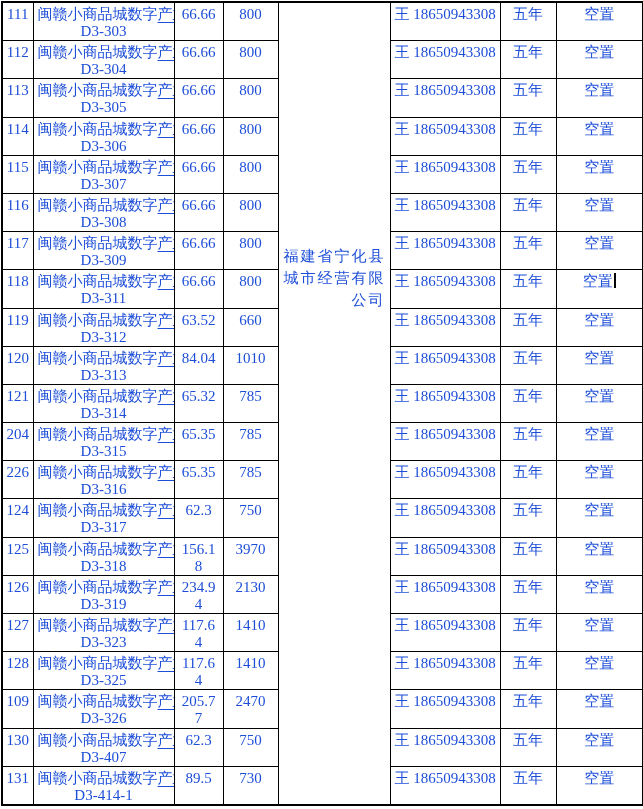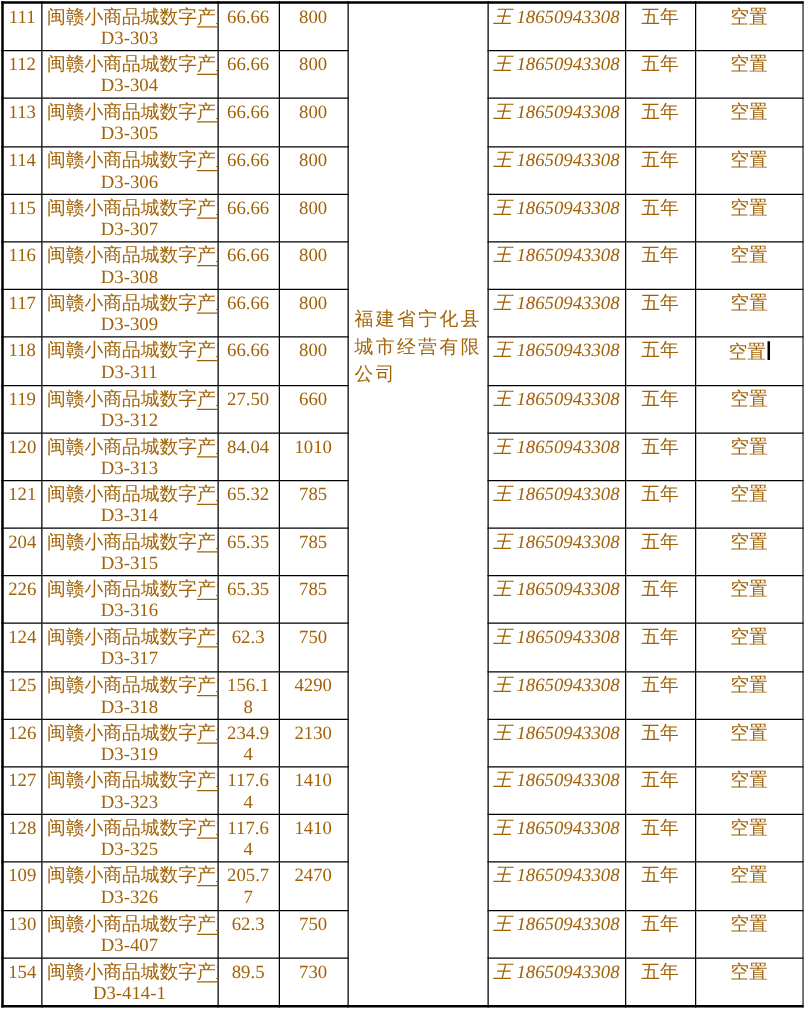--- a/index.html
+++ b/index.html
@@ -5,21 +5,21 @@
   html, body {
     margin: 0;
     padding: 0;
     background: #ffffff;
   }
   .page {
     position: relative;
     width: 643px;
     height: 809px;
     background: #ffffff;
-    color: #a16207;
+    color: #1d4ed8;
     font-family: "Liberation Serif", "DejaVu Serif", serif;
     overflow: hidden;
   }
   table.doc-table {
     position: absolute;
     left: 1px;
     top: 1px;
     width: 641px;
     height: 805px;
     border-collapse: collapse;
@@ -37,32 +37,31 @@
     word-break: keep-all;
   }
   td.cell-name {
     padding: 3px 4px 0 4px;
   }
   td.cell-area {
     padding: 3px 5px 0 5px;
     word-break: break-all;
   }
   td.cell-company {
-    text-align: left;
+    text-align: right;
     vertical-align: top;
     padding: 242px 4px 0 5px;
     letter-spacing: 2px;
     line-height: 22px;
     word-break: break-all;
   }
   td.cell-contact {
     white-space: nowrap;
     padding-left: 1px;
     padding-right: 1px;
-    font-style: italic;
   }
   .u-mark {
     text-decoration: underline;
     text-underline-offset: 3px;
     text-decoration-thickness: 1px;
   }
   .caret {
     display: inline-block;
     width: 0;
     height: 15px;
@@ -156,21 +155,21 @@
           <td class="cell-name"><span>闽赣小商品城数字<span class="u-mark">产业</span>园 D3-311</span></td>
           <td class="cell-area"><span>66.66</span></td>
           <td class="cell-price"><span>800</span></td>
           <td class="cell-contact"><span>王 18650943308</span></td>
           <td class="cell-term"><span>五年</span></td>
           <td class="cell-status"><span>空置</span><span class="caret"></span></td>
         </tr>
         <tr>
           <td class="cell-num"><span>119</span></td>
           <td class="cell-name"><span>闽赣小商品城数字<span class="u-mark">产业</span>园 D3-312</span></td>
-          <td class="cell-area"><span>27.50</span></td>
+          <td class="cell-area"><span>63.52</span></td>
           <td class="cell-price"><span>660</span></td>
           <td class="cell-contact"><span>王 18650943308</span></td>
           <td class="cell-term"><span>五年</span></td>
           <td class="cell-status"><span>空置</span></td>
         </tr>
         <tr>
           <td class="cell-num"><span>120</span></td>
           <td class="cell-name"><span>闽赣小商品城数字<span class="u-mark">产业</span>园 D3-313</span></td>
           <td class="cell-area"><span>84.04</span></td>
           <td class="cell-price"><span>1010</span></td>
@@ -211,21 +210,21 @@
           <td class="cell-area"><span>62.3</span></td>
           <td class="cell-price"><span>750</span></td>
           <td class="cell-contact"><span>王 18650943308</span></td>
           <td class="cell-term"><span>五年</span></td>
           <td class="cell-status"><span>空置</span></td>
         </tr>
         <tr>
           <td class="cell-num"><span>125</span></td>
           <td class="cell-name"><span>闽赣小商品城数字<span class="u-mark">产业</span>园 D3-318</span></td>
           <td class="cell-area"><span>156.18</span></td>
-          <td class="cell-price"><span>4290</span></td>
+          <td class="cell-price"><span>3970</span></td>
           <td class="cell-contact"><span>王 18650943308</span></td>
           <td class="cell-term"><span>五年</span></td>
           <td class="cell-status"><span>空置</span></td>
         </tr>
         <tr>
           <td class="cell-num"><span>126</span></td>
           <td class="cell-name"><span>闽赣小商品城数字<span class="u-mark">产业</span>园 D3-319</span></td>
           <td class="cell-area"><span>234.94</span></td>
           <td class="cell-price"><span>2130</span></td>
           <td class="cell-contact"><span>王 18650943308</span></td>
@@ -262,21 +261,21 @@
         <tr>
           <td class="cell-num"><span>130</span></td>
           <td class="cell-name"><span>闽赣小商品城数字<span class="u-mark">产业</span>园 D3-407</span></td>
           <td class="cell-area"><span>62.3</span></td>
           <td class="cell-price"><span>750</span></td>
           <td class="cell-contact"><span>王 18650943308</span></td>
           <td class="cell-term"><span>五年</span></td>
           <td class="cell-status"><span>空置</span></td>
         </tr>
         <tr>
-          <td class="cell-num"><span>154</span></td>
+          <td class="cell-num"><span>131</span></td>
           <td class="cell-name"><span>闽赣小商品城数字<span class="u-mark">产业</span>园 D3-414-1</span></td>
           <td class="cell-area"><span>89.5</span></td>
           <td class="cell-price"><span>730</span></td>
           <td class="cell-contact"><span>王 18650943308</span></td>
           <td class="cell-term"><span>五年</span></td>
           <td class="cell-status"><span>空置</span></td>
         </tr>
       </tbody>
   </table>
 </div>

